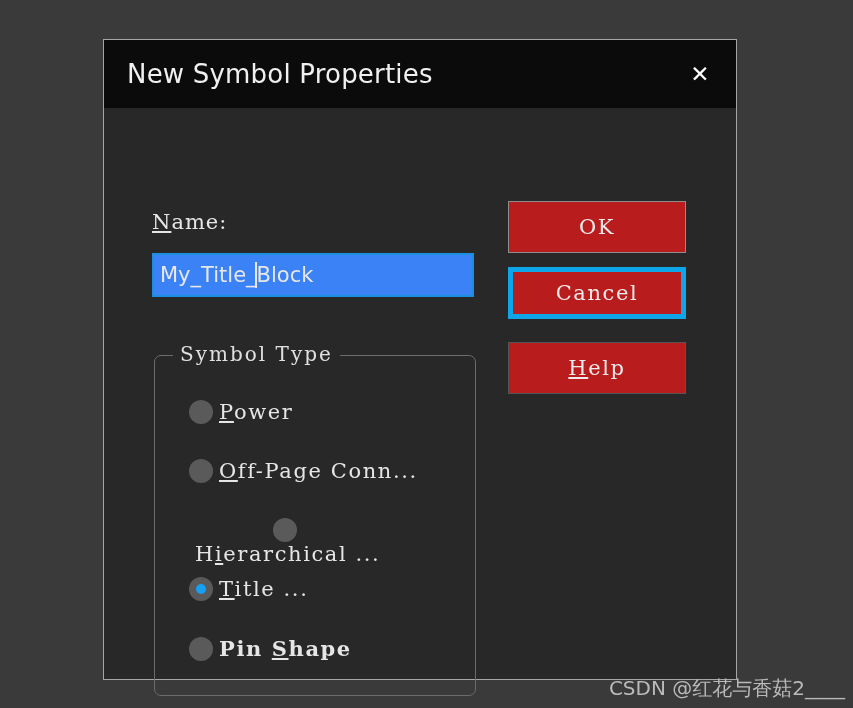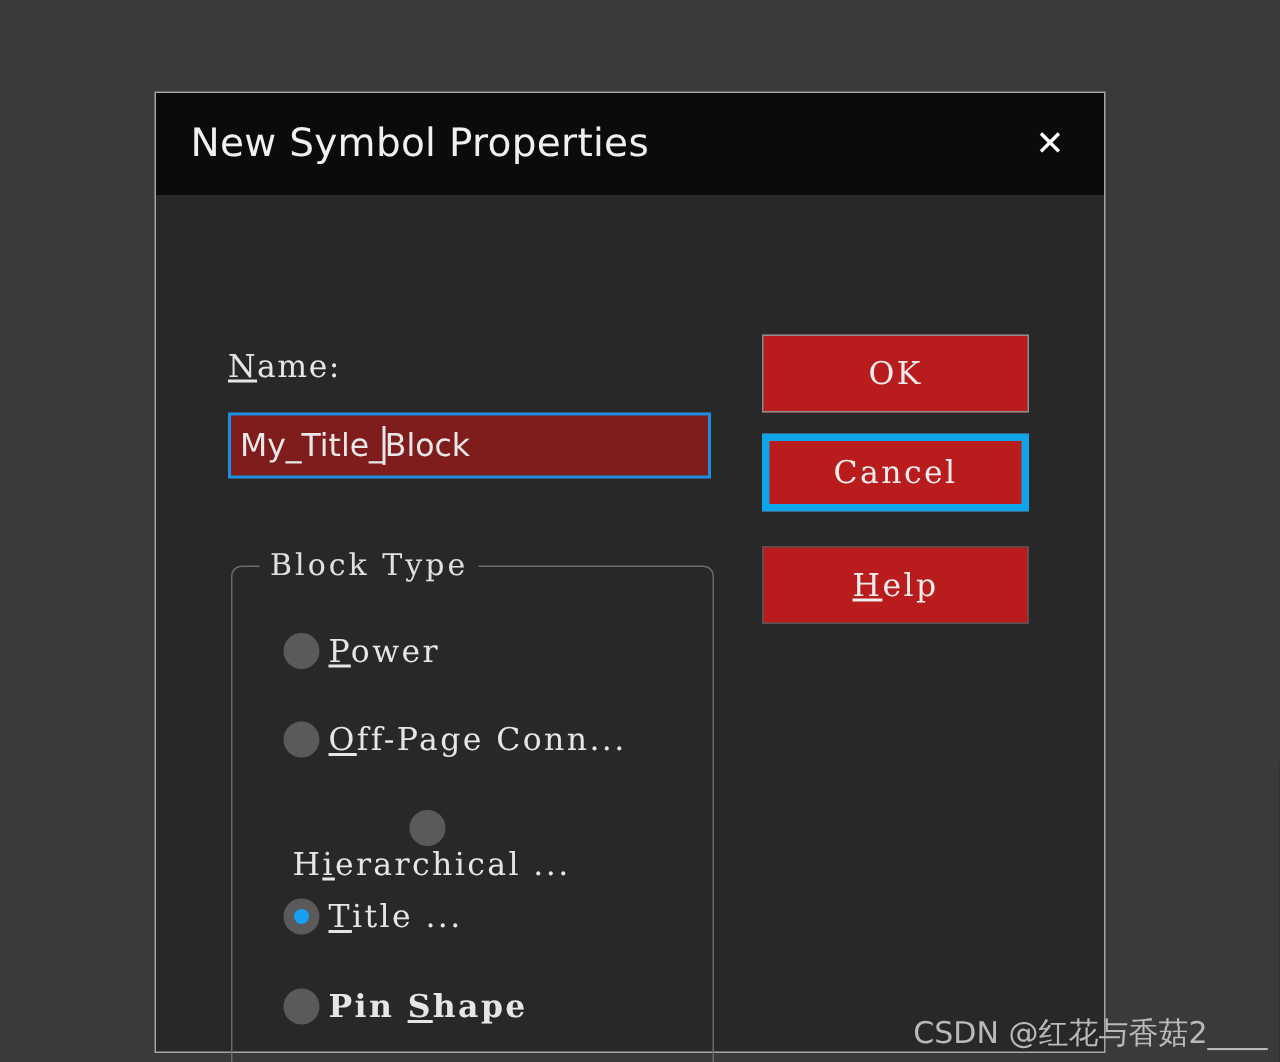--- a/index.html
+++ b/index.html
@@ -18,21 +18,20 @@
   
   #dialog {
     position: absolute;
     left: 103px;
     top: 39px;
     width: 634px;
     height: 641px;
     border: 1px solid #a6a6a6;
     background: #282828;
     box-sizing: border-box;
-    margin-top: 22px;
   }
 
   #titlebar {
     position: relative;
     height: 68px;
     background: #0b0b0b;
     box-sizing: border-box;
   }
   #title-text {
     position: absolute;
@@ -80,21 +79,21 @@
   }
   #name-label .accel { text-decoration: underline; }
 
   #name-input-wrap {
     position: absolute;
     left: 48px;
     top: 145px;
     width: 322px;
     height: 44px;
     border: 2px solid #1a8fe0;
-    background: #7f1d1d;
+    background: #3b82f6;
     box-sizing: border-box;
     display: flex;
     align-items: center;
     overflow: hidden;
   }
   #name-input-text {
     color: #e8e8e8;
     font-family: "DejaVu Sans", sans-serif;
     font-size: 21px;
     padding-left: 6px;
@@ -223,21 +222,21 @@
 
     <div id="name-label"><span class="accel">N</span><span>ame:</span></div>
 
     <div id="name-input-wrap">
       <span id="name-input-text">My_Title_</span>
         <span id="name-caret"></span>
         <span id="name-input-rest">Block</span>
     </div>
 
     <div id="groupbox">
-      <div id="group-legend">Block Type</div>
+      <div id="group-legend">Symbol Type</div>
 
       <div class="radio-row" style="top:44px;">
         <span class="radio-circle"></span>
         <span class="radio-label"><span></span><span class="accel">P</span><span>ower</span></span>
       </div>
 
       <div class="radio-row" style="top:103px;">
         <span class="radio-circle"></span>
         <span class="radio-label"><span></span><span class="accel">O</span><span>ff-Page Conn...</span></span>
       </div>

